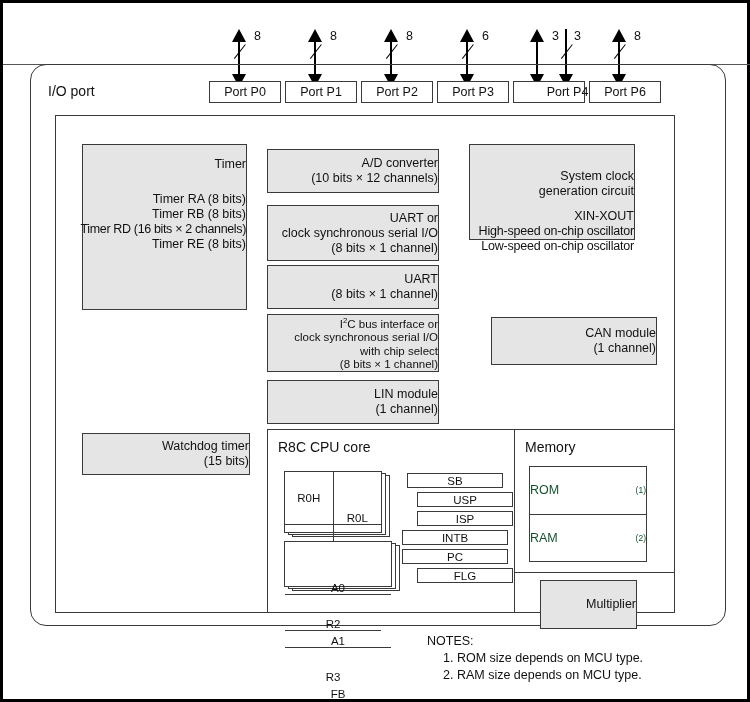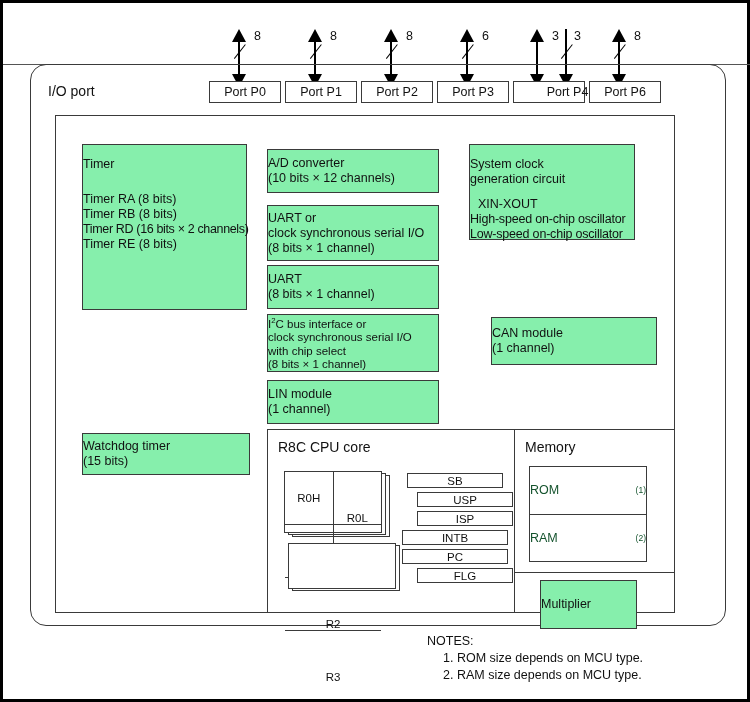--- a/index.html
+++ b/index.html
@@ -23,24 +23,24 @@
     background: #ffffff;
   }
 
   
   .abs { position: absolute; box-sizing: border-box; }
 
   .box {
     position: absolute;
     box-sizing: border-box;
     border: 1px solid #3a3a3a;
-    background: #86efac;
+    background: #e5e5e5;
     display: flex;
     flex-direction: column;
-    align-items: flex-start;
+    align-items: flex-end;
     justify-content: center;
     text-align: center;
     font-size: 12.5px;
     line-height: 15px;
     color: #111111;
   }
   .box .ln { display: block; white-space: nowrap; }
 
   
   #chip-outline {
@@ -339,21 +339,21 @@
     <span class="ln">clock synchronous serial I/O</span>
     <span class="ln">with chip select</span>
     <span class="ln">(8 bits × 1 channel)</span>
   </div>
 
   <div class="box" style="left:264px; top:377px; width:172px; height:44px;">
     <span class="ln">LIN module</span>
     <span class="ln">(1 channel)</span>
   </div>
 
-  <div class="box" style="left:466px; top:141px; width:166px; height:96px; justify-content:flex-start; padding-top:12px;">
+  <div class="box" style="left:466px; top:141px; width:166px; height:96px; justify-content:flex-start; padding-top:24px;">
     <span class="ln">System clock</span>
     <span class="ln">generation circuit</span>
     <span class="ln" style="margin-top:10px;margin-left:8px;">XIN-XOUT</span>
     <span class="ln" style="letter-spacing:-0.2px;">High-speed on-chip oscillator</span>
     <span class="ln" style="letter-spacing:-0.2px;">Low-speed on-chip oscillator</span>
   </div>
 
   <div class="box" style="left:488px; top:314px; width:166px; height:48px;">
     <span class="ln">CAN module</span>
     <span class="ln">(1 channel)</span>
@@ -382,20 +382,31 @@
       </div>
       <div class="reg-row">
         <div class="reg-cell">R3</div>
       </div>
     </div>
   </div>
 
   <div class="regstack" style="left:281px; top:538px; width:116px; height:52px;">
     <div class="shadow" style="left:8px; top:4px; width:108px; height:46px;"></div>
     <div class="shadow" style="left:4px; top:2px; width:108px; height:46px;"></div>
+    <div class="front" style="width:108px; height:46px;">
+      <div class="reg-row">
+        <div class="reg-cell">A0</div>
+      </div>
+      <div class="reg-row">
+        <div class="reg-cell">A1</div>
+      </div>
+      <div class="reg-row">
+        <div class="reg-cell">FB</div>
+      </div>
+    </div>
   </div>
 
   <div class="reg-single" style="left:404px; top:470px; width:96px; height:15px;">SB</div>
   <div class="reg-single" style="left:414px; top:489px; width:96px; height:15px;">USP</div>
   <div class="reg-single" style="left:414px; top:508px; width:96px; height:15px;">ISP</div>
   <div class="reg-single" style="left:399px; top:527px; width:106px; height:15px;">INTB</div>
   <div class="reg-single" style="left:399px; top:546px; width:106px; height:15px;">PC</div>
   <div class="reg-single" style="left:414px; top:565px; width:96px; height:15px;">FLG</div>
 
   <div class="abs" style="left:511px; top:426px; width:161px; height:144px; border:1px solid #3a3a3a; border-left:none;"></div>

